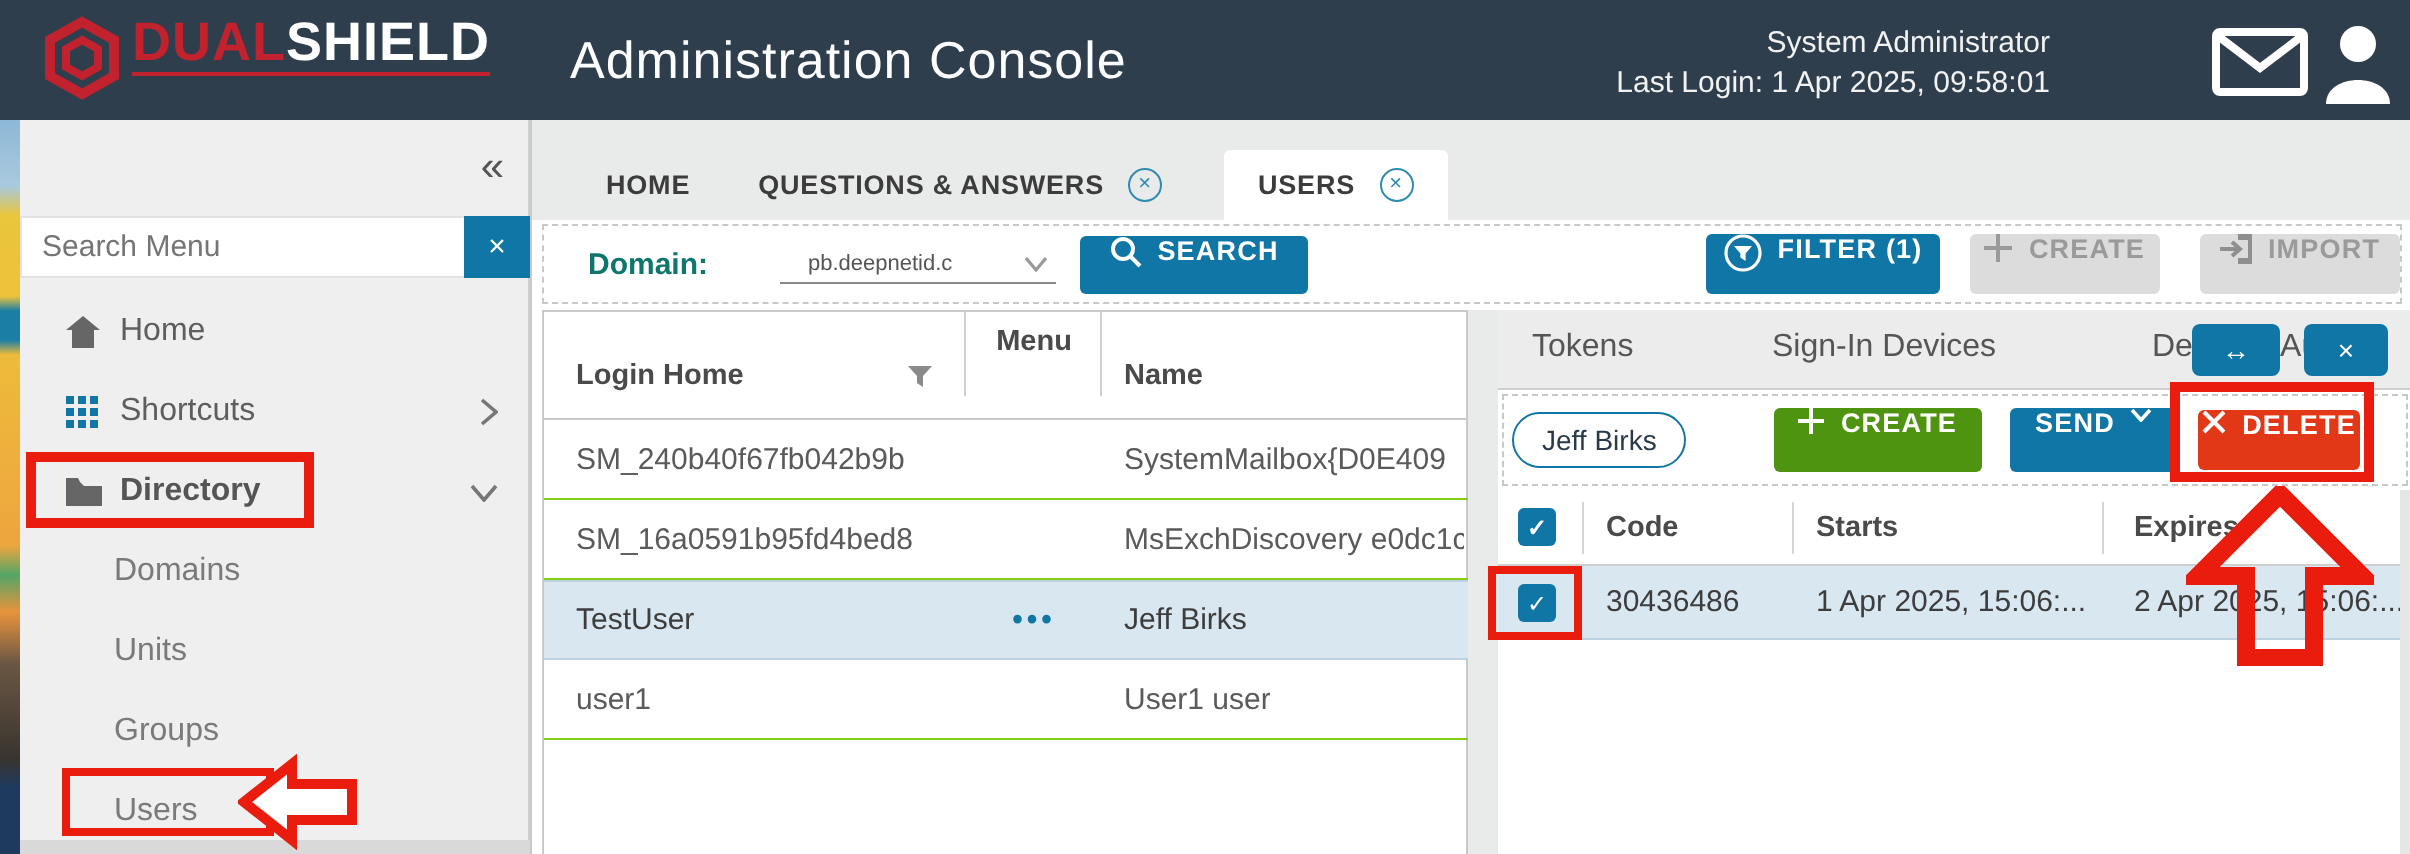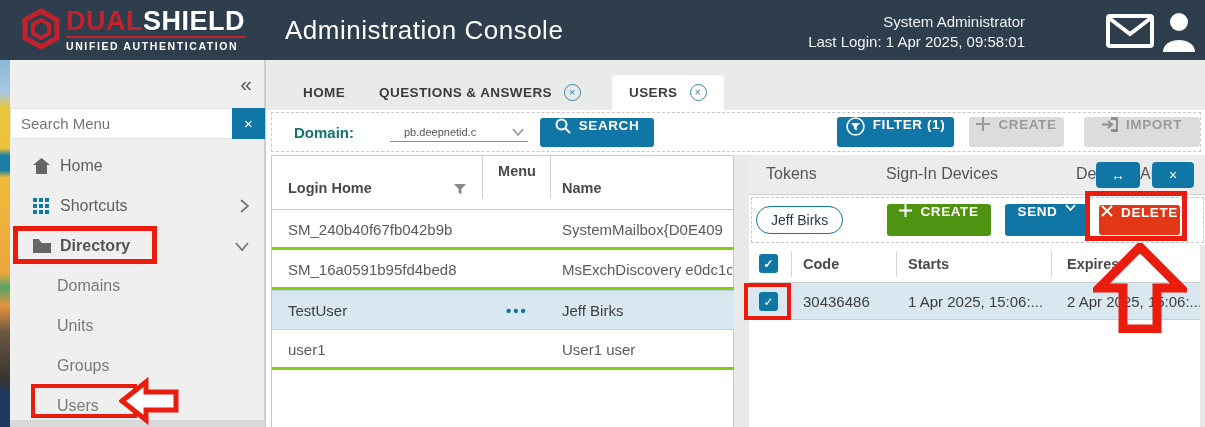--- a/index.html
+++ b/index.html
@@ -52,21 +52,21 @@
   .btn-teal { background:#1076a5; color:#fff; }
   .btn-gray { background:#dcdcdc; color:#9a9a9a; cursor:default; }
   .btn-green { background:#4e9410; color:#fff; }
   .btn-red { background:#e23818; color:#fff; }
   .btn .gap { margin-left:8px; }
   
   #user-table { position:absolute; left:5px; top:95px; width:463px; height:272px; background:#fff;
     border-left:1px solid #c9c9c9; border-right:1px solid #c9c9c9; }
   #ut-head { position:absolute; left:0; top:0; width:463px; height:55px; border-top:1px solid #c9c9c9;
     border-bottom:1px solid #c9c9c9; font-size:14.5px; font-weight:bold; color:#4a4a4a; }
-  .ut-row { position:absolute; left:0; width:463px; height:40px; border-bottom:3px solid #84cc16;
+  .ut-row { position:absolute; left:0; width:463px; height:40px; border-bottom:1px solid #84cc16;
     font-size:15px; color:#5a5a5a; cursor:pointer; }
   .ut-row.sel { background:#d9e7f0; border-top:1px solid #bcd2e0; border-bottom:1px solid #bcd2e0; color:#3d3d3d; }
   .cellL { position:absolute; left:16px; top:50%; transform:translateY(-50%); white-space:nowrap; }
   .cellM { position:absolute; left:212px; width:66px; text-align:center; top:50%; transform:translateY(-50%);
     color:#1076a5; letter-spacing:2px; font-weight:bold; cursor:pointer; }
   .cellN { position:absolute; left:290px; top:50%; transform:translateY(-50%); white-space:nowrap;
     max-width:170px; overflow:hidden; }
   #divider { position:absolute; left:468px; top:95px; width:15px; height:272px; background:#e9eaea; }
   
   #panel { position:absolute; left:483px; top:95px; width:457px; height:272px; background:#fff; }
@@ -99,21 +99,20 @@
 <div id="header">
   <div class="abs" style="left:20px; top:8px;">
     <svg width="42" height="42" viewBox="0 0 42 42">
       <polygon points="21,3 37,12 37,30 21,39 5,30 5,12" fill="none" stroke="#c2222e" stroke-width="5"></polygon>
       <polygon points="21,12 29,16.5 29,25.5 21,30 13,25.5 13,16.5" fill="none" stroke="#c2222e" stroke-width="4"></polygon>
     </svg>
   </div>
   <div class="abs" style="left:66px; top:8px;">
     <div class="brand-text"><span class="brand-dual">DUAL</span><span class="brand-shield">SHIELD</span></div>
     <div class="brand-rule"></div>
-    <div class="brand-tag">UNIFIED AUTHENTICATION</div>
   </div>
   <div class="abs" id="app-title" style="left:285px; top:15px;">Administration Console</div>
   <div class="abs hdr-user" style="right:180px; top:12px;">
     <div>System Administrator</div>
     <div>Last Login: 1 Apr 2025, 09:58:01</div>
   </div>
   <div class="abs" style="left:1106px; top:14px; cursor:pointer;">
     <svg width="48" height="34" viewBox="0 0 48 34">
       <rect x="2" y="2" width="44" height="30" rx="2" fill="none" stroke="#fff" stroke-width="4"></rect>
       <path d="M3,4 L24,20 L45,4" fill="none" stroke="#fff" stroke-width="4"></path>
@@ -237,21 +236,21 @@
         </svg>
       <span class="gap">FILTER (1)</span>
     </button>
     <button class="btn btn-gray" style="margin-left:15px; width:95px; height:30px;">
       <svg width="14" height="14" viewBox="0 0 14 14">
         <line x1="7" y1="0" x2="7" y2="14" stroke="#9a9a9a" stroke-width="2"></line>
         <line x1="0" y1="7" x2="14" y2="7" stroke="#9a9a9a" stroke-width="2"></line>
         </svg>
       <span class="gap">CREATE</span>
     </button>
-    <button class="btn btn-gray" style="margin-left:20px; width:116px; height:30px;">
+    <button class="btn btn-gray" style="margin-left:20px; width:100px; height:30px;">
       <svg width="16" height="15" viewBox="0 0 16 15">
         <path d="M9,0 L16,0 L16,15 L9,15 L9,12 L14,12 L14,3 L9,3 Z" fill="#8f8f8f"></path>
         <line x1="0" y1="7.5" x2="9" y2="7.5" stroke="#8f8f8f" stroke-width="2"></line>
         <polyline points="6,4 10,7.5 6,11" fill="none" stroke="#8f8f8f" stroke-width="2"></polyline>
         </svg>
       <span class="gap">IMPORT</span>
     </button>
   </div>
 
   <div id="user-table">

